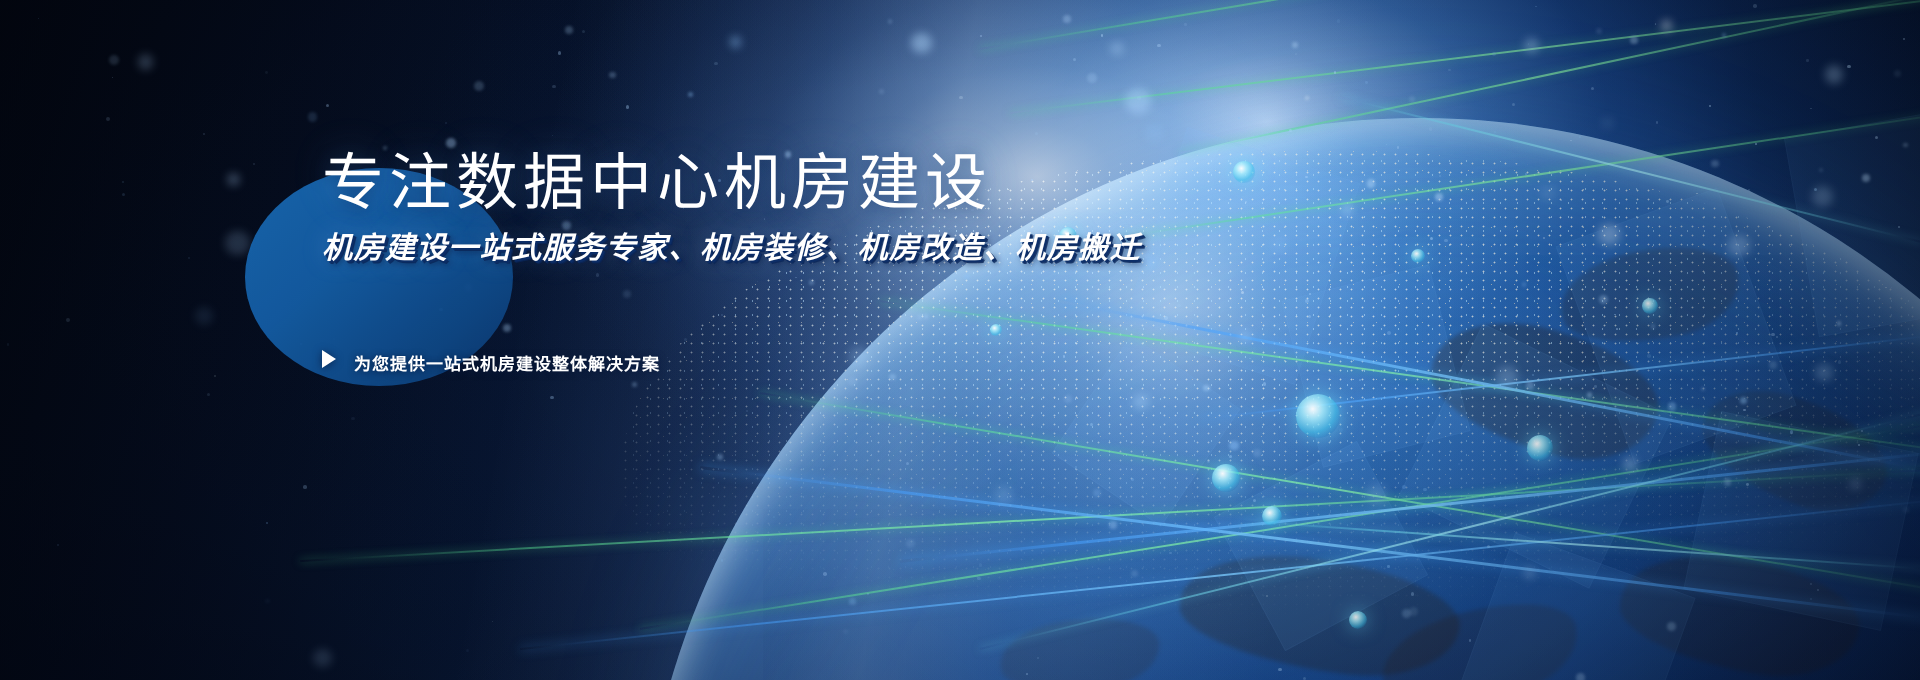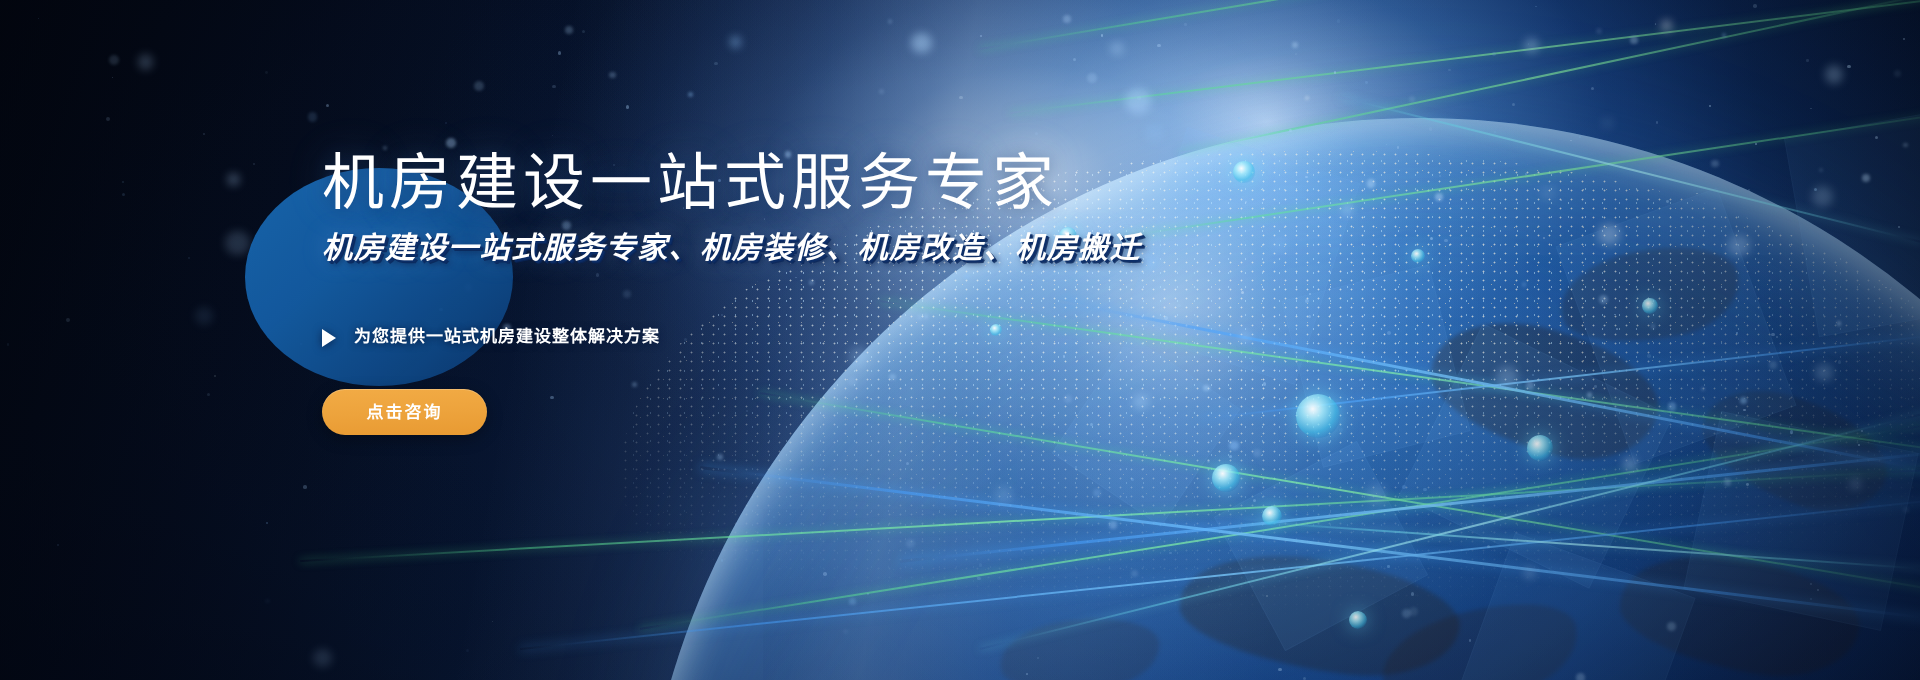--- a/index.html
+++ b/index.html
@@ -269,22 +269,22 @@
     white-space: nowrap;
     text-shadow:
       2px 2px 0 rgba(12,46,104,0.92),
       3px 3px 0 rgba(10,38,88,0.80),
       4px 4px 6px rgba(6,22,58,0.65),
       0 0 26px rgba(150,200,255,0.30);
   }
 
   .tagline {
     display: flex;
-    align-items: flex-end;
-    margin-top: 56px;
+    align-items: flex-start;
+    margin-top: 84px;
     white-space: nowrap;
   }
   .tagline-arrow {
     width: 0;
     height: 0;
     border-left: 14px solid #ffffff;
     border-top: 9px solid transparent;
     border-bottom: 9px solid transparent;
     margin-right: 18px;
     filter: drop-shadow(0 1px 4px rgba(6,22,58,0.75));
@@ -648,24 +648,23 @@
       <div class="node" style="left: 1349px; top: 611px; width: 18px; height: 18px;"></div>
       <div class="node" style="left: 990px; top: 324px; width: 12px; height: 12px;"></div>
     </div>
 
   <div class="bg-layer bg-vignette"></div>
 
   <div class="accent-ellipse"></div>
 
   <div class="copy">
 
-    <h1 class="headline">机房建设一站式服务专家</h1>
+    <h1 class="headline">专注数据中心机房建设</h1>
 
     <p class="subheadline">机房建设一站式服务专家、机房装修、机房改造、机房搬迁</p>
 
     <div class="tagline">
       <span class="tagline-arrow"></span>
       <span class="tagline-text">为您提供一站式机房建设整体解决方案</span>
     </div>
 
-    <button class="cta-button">点击咨询</button>
   </div>
 </div>
 
 </body></html>

